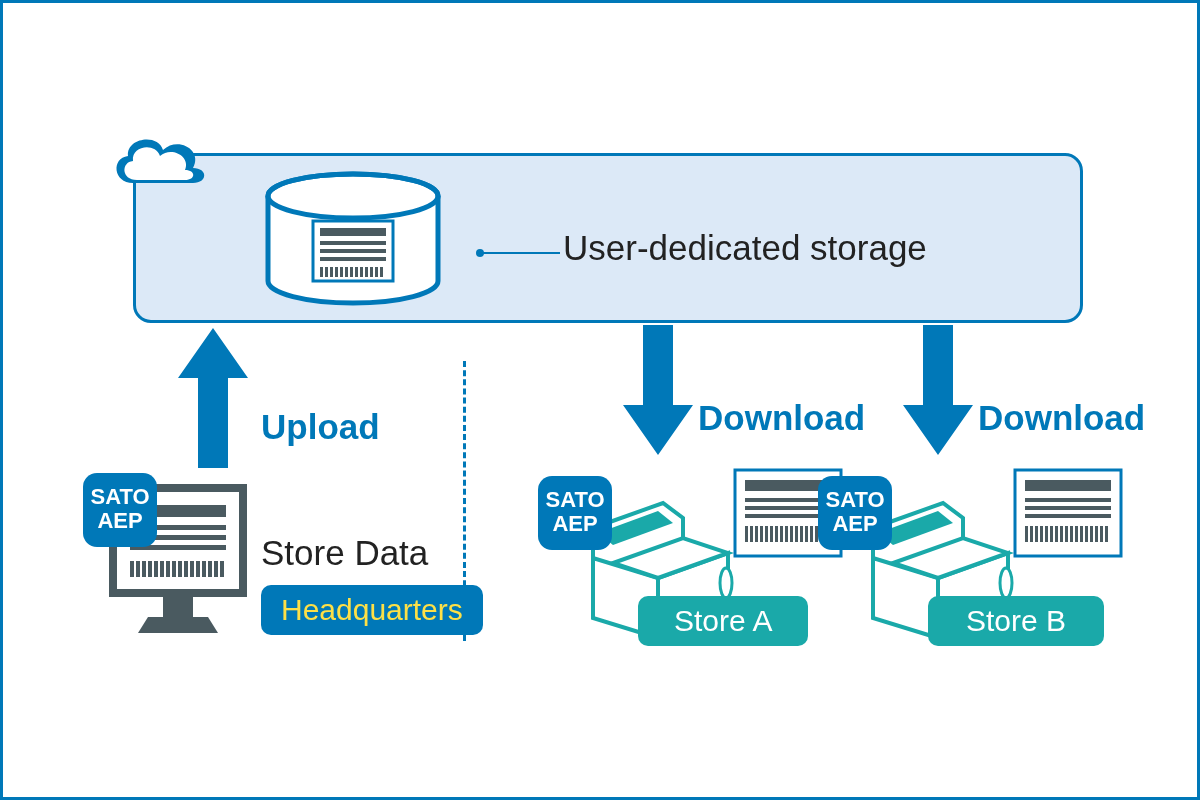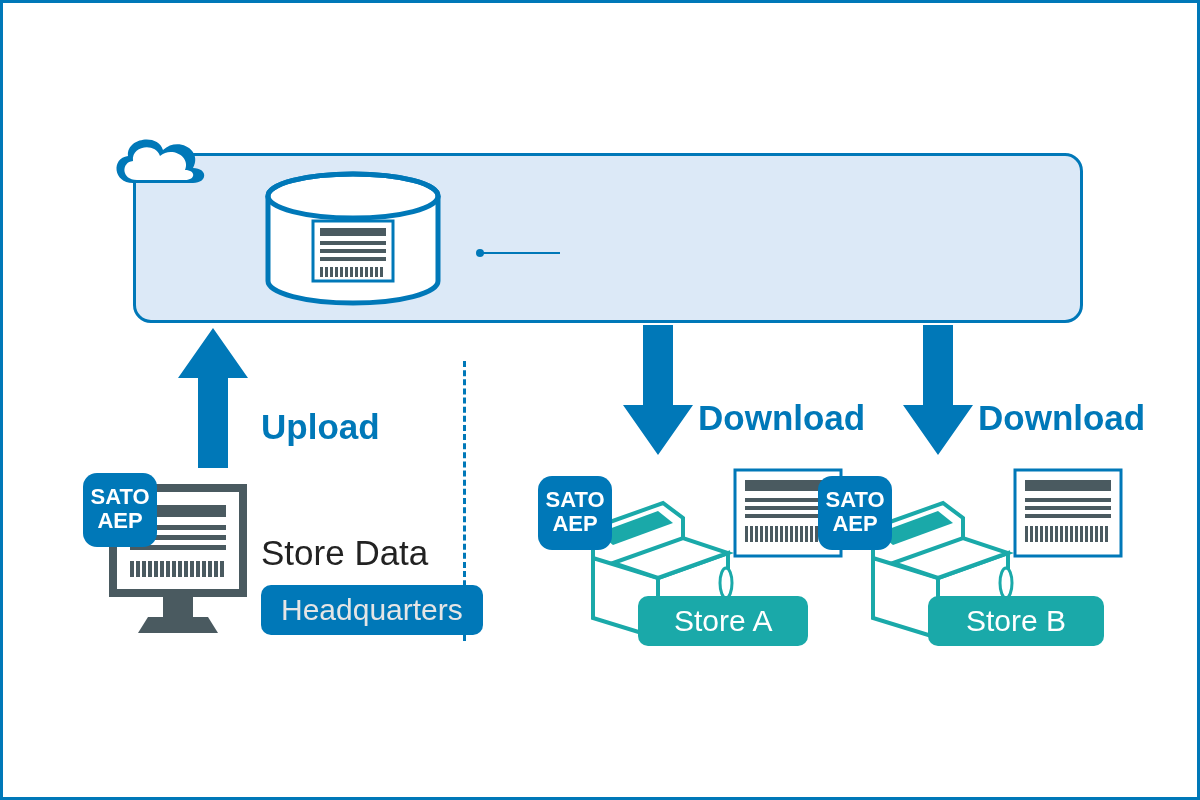--- a/index.html
+++ b/index.html
@@ -13,21 +13,21 @@
 .up-arrow { position: absolute; top: 325px; left: 175px; }
 .upload-label { position: absolute; top: 404px; left: 258px; font-size: 35px; color: #0078B8; font-weight: 700; }
 .down-arrow-1 { position: absolute; top: 322px; left: 620px; }
 .download-label-1 { position: absolute; top: 395px; left: 695px; font-size: 35px; color: #0078B8; font-weight: 600; }
 .down-arrow-2 { position: absolute; top: 322px; left: 900px; }
 .download-label-2 { position: absolute; top: 395px; left: 975px; font-size: 35px; color: #0078B8; font-weight: 600; }
 .divider { position: absolute; top: 358px; left: 460px; border-left: 3px dashed #0078B8; height: 280px; }
 .monitor { position: absolute; top: 480px; left: 105px; }
 .sato-badge-1 { position: absolute; top: 470px; left: 80px; width: 74px; height: 74px; background: #0078B8; border-radius: 14px; color: #fff; font-size: 22px; font-weight: 700; text-align: center; line-height: 1.1; padding-top: 12px; }
 .latest-data { position: absolute; top: 530px; left: 258px; font-size: 35px; color: #222; }
-.hq-badge { position: absolute; top: 582px; left: 258px; background: #0078B8; color: #e5e5e5; font-size: 30px; padding: 8px 20px; border-radius: 10px; }
+.hq-badge { position: absolute; top: 582px; left: 258px; background: #0078B8; color: #fde047; font-size: 30px; padding: 8px 20px; border-radius: 10px; }
 .printer-1 { position: absolute; top: 490px; left: 575px; }
 .printer-2 { position: absolute; top: 490px; left: 855px; }
 .sato-badge-2 { position: absolute; top: 473px; left: 535px; width: 74px; height: 74px; background: #0078B8; border-radius: 14px; color: #fff; font-size: 22px; font-weight: 700; text-align: center; line-height: 1.1; padding-top: 12px; }
 .sato-badge-3 { position: absolute; top: 473px; left: 815px; width: 74px; height: 74px; background: #0078B8; border-radius: 14px; color: #fff; font-size: 22px; font-weight: 700; text-align: center; line-height: 1.1; padding-top: 12px; }
 .store-a { position: absolute; top: 593px; left: 635px; background: #1AA9A9; color: #fff; font-size: 30px; padding: 8px 36px; border-radius: 10px; }
 .store-b { position: absolute; top: 593px; left: 925px; background: #1AA9A9; color: #fff; font-size: 30px; padding: 8px 38px; border-radius: 10px; }
 .label-card-1 { position: absolute; top: 465px; left: 730px; }
 .label-card-2 { position: absolute; top: 465px; left: 1010px; }
 </style>
 </head>
@@ -66,20 +66,21 @@
         <rect x="112" y="96" width="3" height="10"></rect>
         <rect x="117" y="96" width="3" height="10"></rect>
       </g>
   </svg>
 
   <svg class="leader-line" width="90" height="10">
     <circle cx="5" cy="5" r="4" fill="#0078B8"></circle>
     <line x1="5" y1="5" x2="85" y2="5" stroke="#0078B8" stroke-width="2"></line>
   </svg>
 
+  <div class="storage-label">User-dedicated storage</div>
 
   <svg class="up-arrow" width="70" height="140">
     <path d="M 35 0 L 70 50 L 50 50 L 50 140 L 20 140 L 20 50 L 0 50 Z" fill="#0078B8"></path>
   </svg>
   <div class="upload-label">Upload</div>
 
   <svg class="down-arrow-1" width="70" height="130">
     <path d="M 20 0 L 50 0 L 50 80 L 70 80 L 35 130 L 0 80 L 20 80 Z" fill="#0078B8"></path>
   </svg>
   <div class="download-label-1">Download</div>

